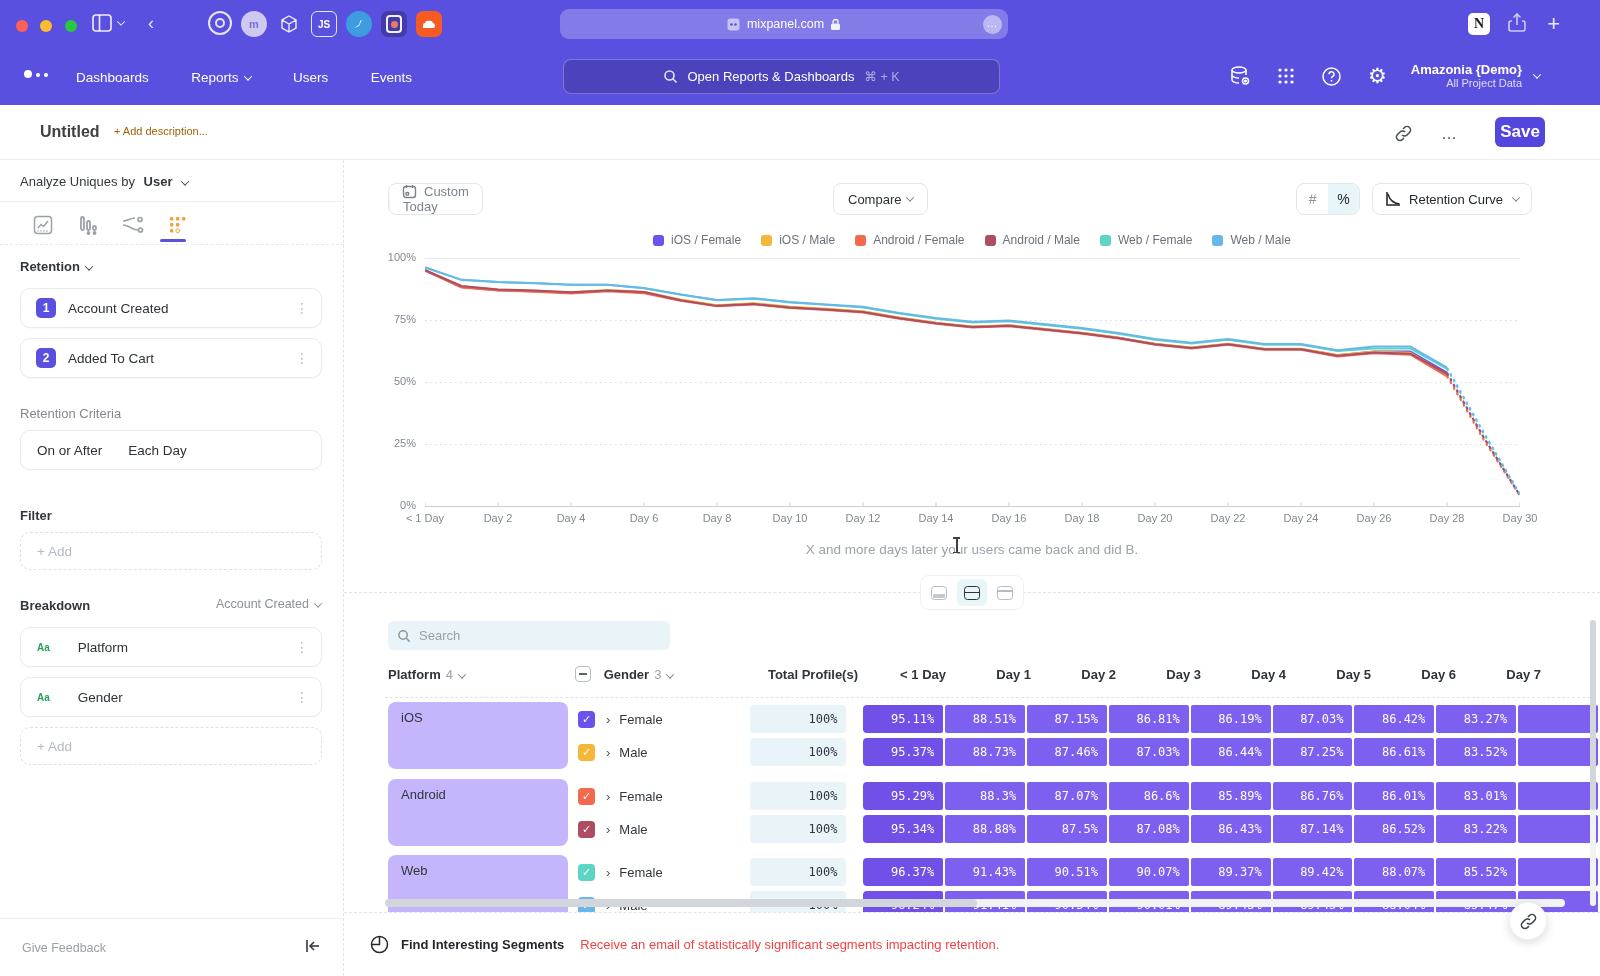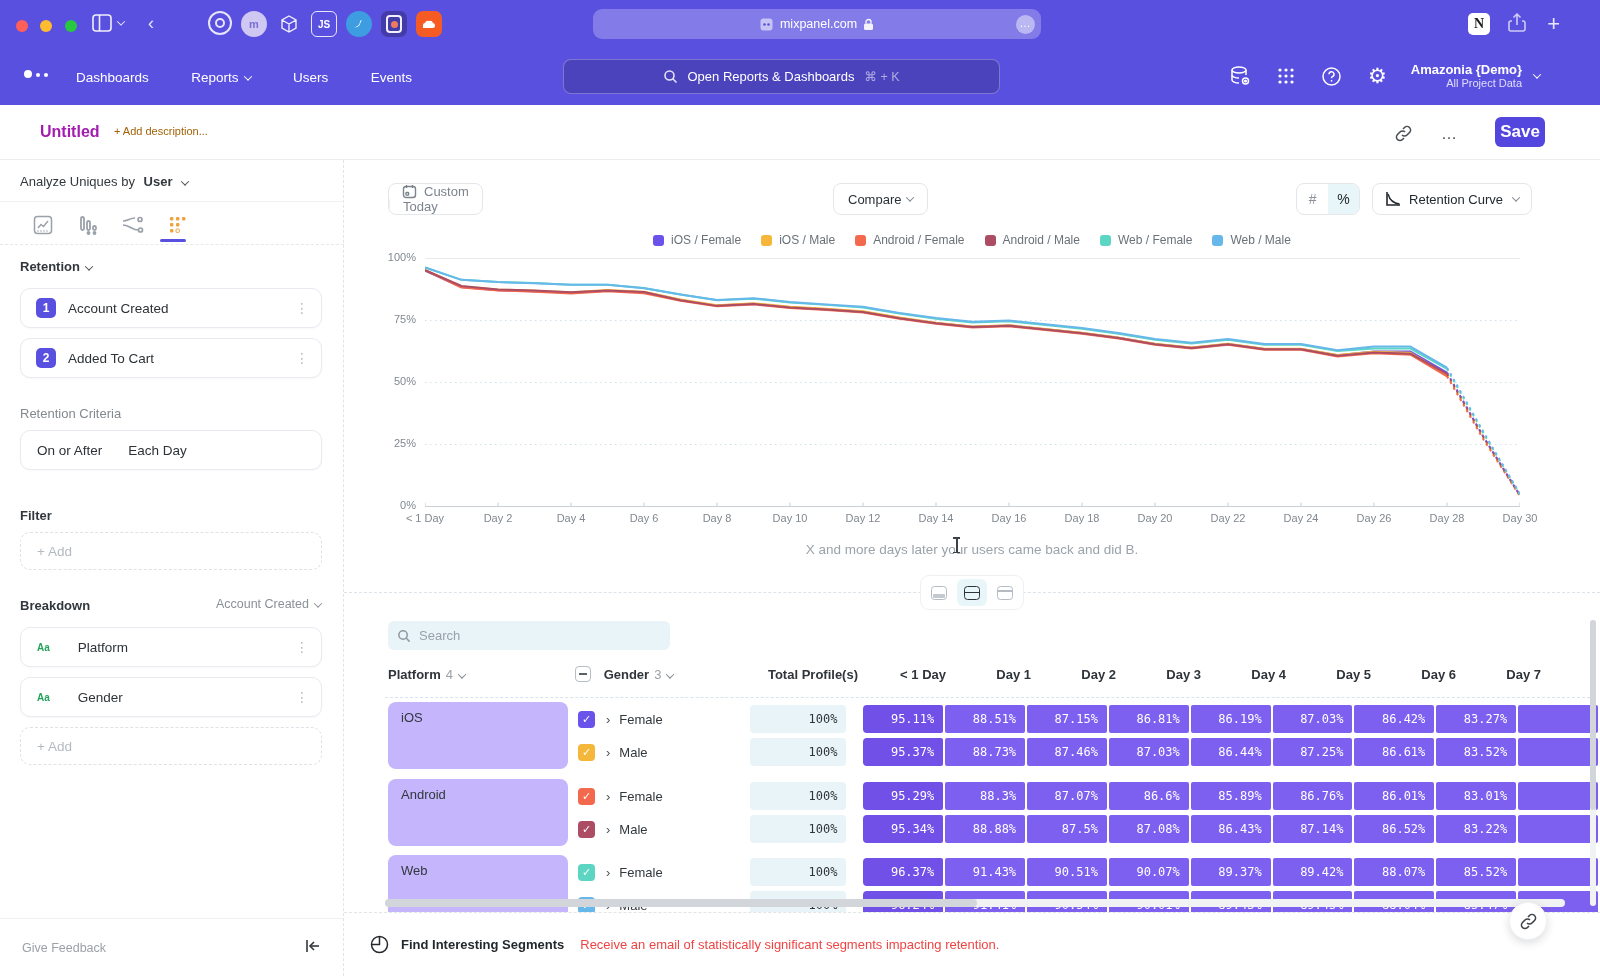--- a/index.html
+++ b/index.html
@@ -11,39 +11,39 @@
   .chev { display:inline-block; width:6px; height:6px; border-right:1.5px solid currentColor;
     border-bottom:1.5px solid currentColor; transform:rotate(45deg) translate(-1px,-1px); margin-left:6px; }
 
   
   #chrome { position:absolute; left:0; top:0; width:1600px; height:48px; background:#5a50e0; }
   .tl { width:12px; height:12px; border-radius:50%; display:inline-block; margin-right:8px; }
   .chrome-ic { color:rgba(255,255,255,.85); display:flex; align-items:center; justify-content:center; }
   .appic { width:26px; height:26px; border-radius:7px; display:flex; align-items:center; justify-content:center;
     font-size:11px; color:#fff; }
   #url-pill { position:absolute; left:560px; top:9px; width:448px; height:30px; border-radius:9px;
-    background:rgba(255,255,255,.25); display:flex; align-items:center; justify-content:center; color:#fff; font-size:12.5px;margin-left:33px; }
+    background:rgba(255,255,255,.25); display:flex; align-items:center; justify-content:center; color:#fff; font-size:12.5px; }
   #url-pill .more { position:absolute; right:6px; width:19px; height:19px; border-radius:50%;
     background:rgba(255,255,255,.45); color:#fff; font-size:11px; line-height:17px; text-align:center; letter-spacing:1px;}
 
   
   #appnav { position:absolute; left:0; top:48px; width:1600px; height:57px; background:#5a50e0; }
   .nav-item { color:#fff; font-size:13.5px; margin-right:38px; display:inline-flex; align-items:center; }
   #nav-search { position:absolute; left:563px; top:11px; width:437px; height:35px; border-radius:8px;
     background:rgba(0,0,0,.16); border:1px solid rgba(255,255,255,.28); display:flex; align-items:center;
     justify-content:center; color:#fff; font-size:13px; }
   #nav-search .kbd { color:rgba(255,255,255,.55); margin-left:10px; font-size:12.5px; }
   .nav-right-ic { color:#fff; margin-left:26px; display:inline-flex; align-items:center; }
   #project { color:#fff; margin-left:24px; display:inline-flex; align-items:center; cursor:pointer;}
   #project .l1 { font-size:13px; font-weight:bold; line-height:15px; }
   #project .l2 { font-size:11px; opacity:.8; line-height:13px; }
 
   
   #rheader { position:absolute; left:0; top:105px; width:1600px; height:55px; background:#fff; border-bottom:1px solid #ececf0; }
-  #rtitle { position:absolute; left:40px; top:18px; font-size:16px; font-weight:700; color:#a21caf; }
+  #rtitle { position:absolute; left:40px; top:18px; font-size:16px; font-weight:700; color:#404040; }
   #rdesc { position:absolute; left:114px; top:20px; font-size:11px; color:#a16207; }
   #save-btn { position:absolute; right:55px; top:12px; width:50px; height:30px; background:#5246df; color:#fff;
     border:none; border-radius:6px; font-size:17px; font-weight:600; }
   .hdr-ic { position:absolute; top:20px; color:#4a5056; }
 
   
   #sidebar { position:absolute; left:0; top:160px; width:344px; height:816px; background:#fff; border-right:1px dashed #e0e4e8; }
   .side-label-row { position:absolute; left:20px; font-size:13px; color:#33383d; }
   .card { position:absolute; left:20px; width:302px; height:40px; background:#fff; border:1px solid #e7eaee;
     border-radius:10px; display:flex; align-items:center; box-shadow:0 1px 2px rgba(20,30,40,.03); }

